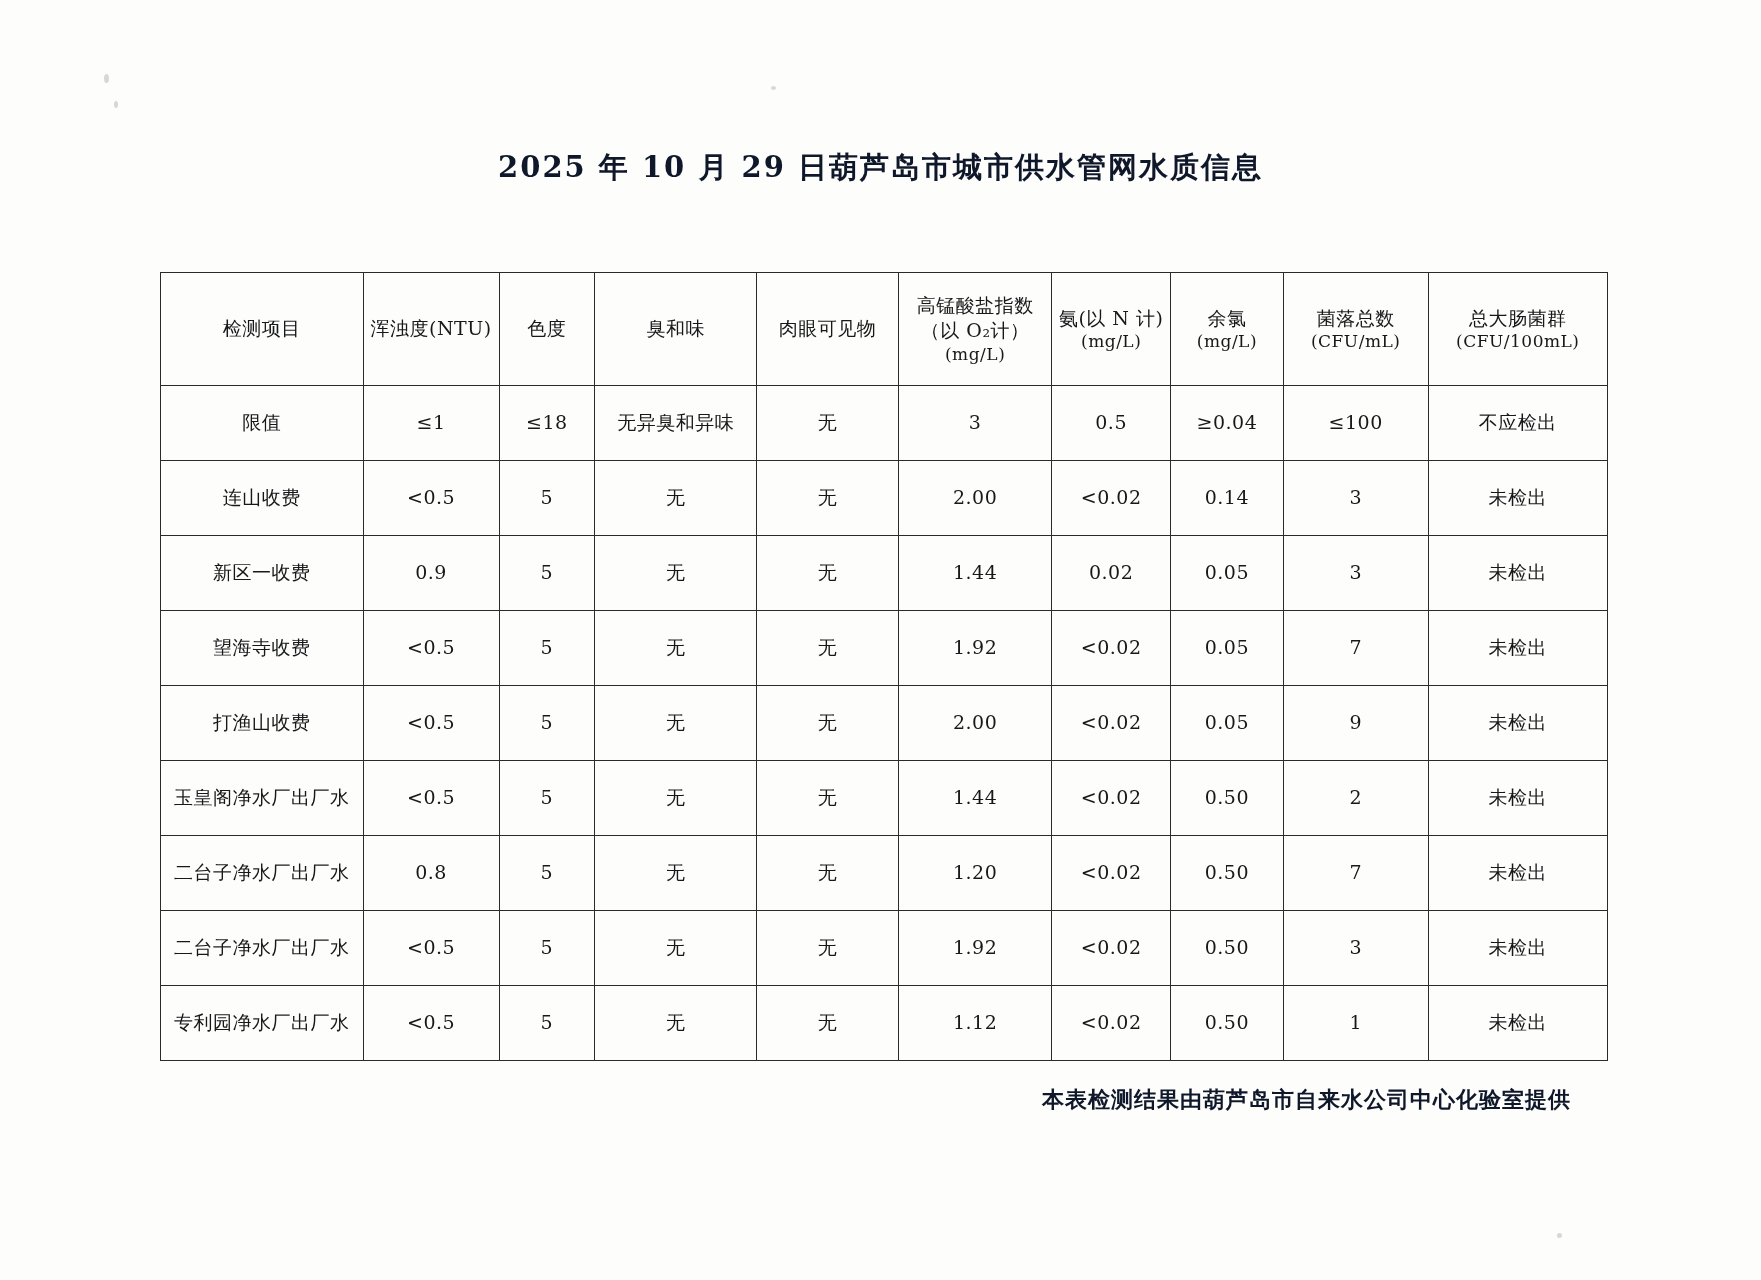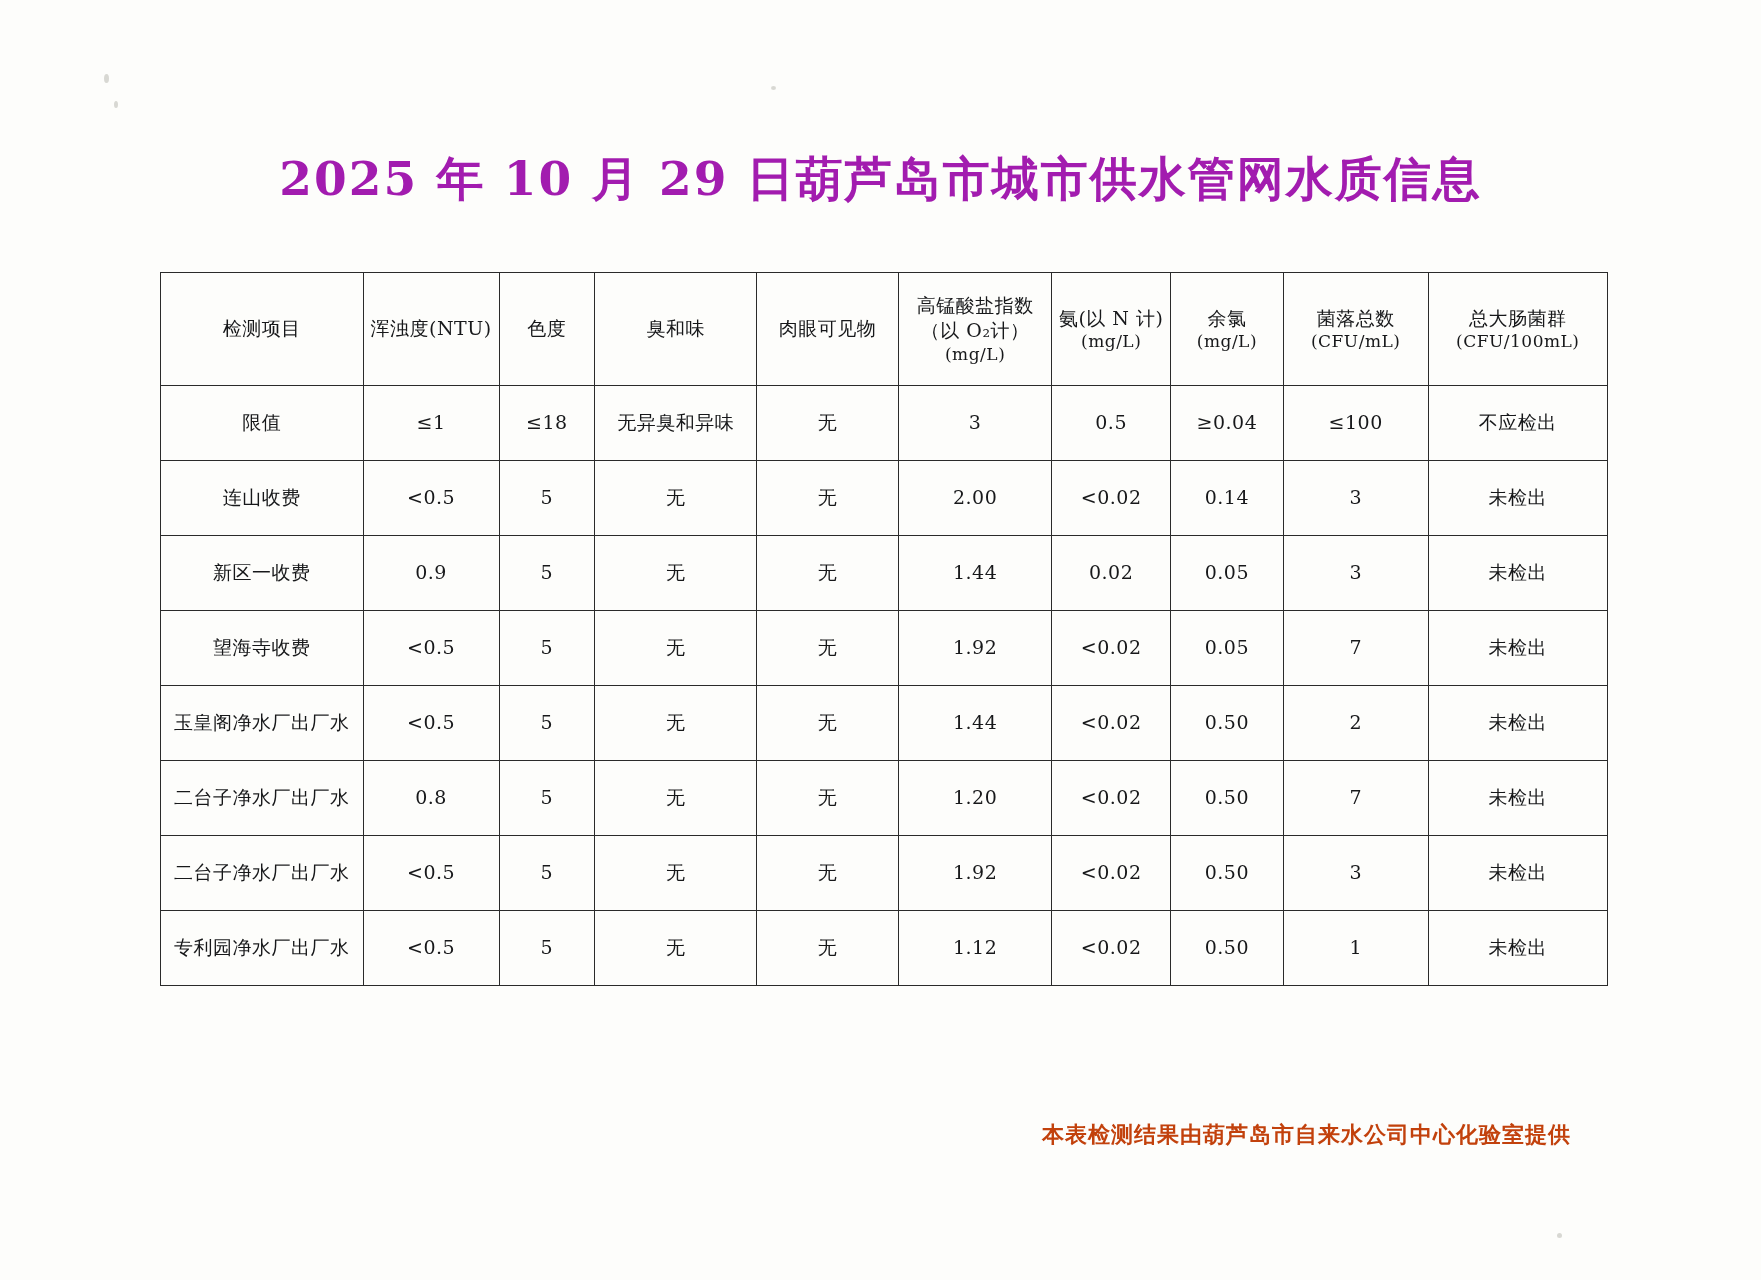--- a/index.html
+++ b/index.html
@@ -31,23 +31,23 @@
   }
 
   .doc-title {
     position: absolute;
     top: 148px;
     left: 0;
     width: 100%;
     text-align: center;
     font-family: "DejaVu Serif", "Liberation Serif", serif;
     font-weight: 700;
-    font-size: 47px;
+    font-size: 29px;
     letter-spacing: 2px;
-    color: #a21caf;
+    color: #0f172a;
   }
 
   .table-wrap {
     position: absolute;
     top: 272px;
     left: 160px;
     width: 1448px;
   }
 
   table.quality {
@@ -104,22 +104,21 @@
   }
 
   .footnote {
     position: absolute;
     top: 1085px;
     right: 190px;
     font-family: "DejaVu Serif", "Liberation Serif", serif;
     font-weight: 700;
     font-size: 22px;
     letter-spacing: 1px;
-    color: #c2410c;
-    margin-top: 35px;
+    color: #0f172a;
   }
 
   .col-item   { width: 14.0%; }
   .col-turb   { width: 9.4%;  }
   .col-color  { width: 6.6%;  }
   .col-odor   { width: 11.2%; }
   .col-visible{ width: 9.8%;  }
   .col-perm   { width: 10.6%; }
   .col-ammon  { width: 8.2%;  }
   .col-chlor  { width: 7.8%;  }
@@ -229,20 +228,32 @@
           <td class="val">5</td>
           <td class="val">无</td>
           <td class="val">无</td>
           <td class="val">1.92</td>
           <td class="val">&lt;0.02</td>
           <td class="val">0.05</td>
           <td class="val">7</td>
           <td class="val">未检出</td>
         </tr>
 
+        <tr>
+          <td class="site-label">打渔山收费</td>
+          <td class="val">&lt;0.5</td>
+          <td class="val">5</td>
+          <td class="val">无</td>
+          <td class="val">无</td>
+          <td class="val">2.00</td>
+          <td class="val">&lt;0.02</td>
+          <td class="val">0.05</td>
+          <td class="val">9</td>
+          <td class="val">未检出</td>
+        </tr>
 
         <tr>
           <td class="site-label">玉皇阁净水厂出厂水</td>
           <td class="val">&lt;0.5</td>
           <td class="val">5</td>
           <td class="val">无</td>
           <td class="val">无</td>
           <td class="val">1.44</td>
           <td class="val">&lt;0.02</td>
           <td class="val">0.50</td>

